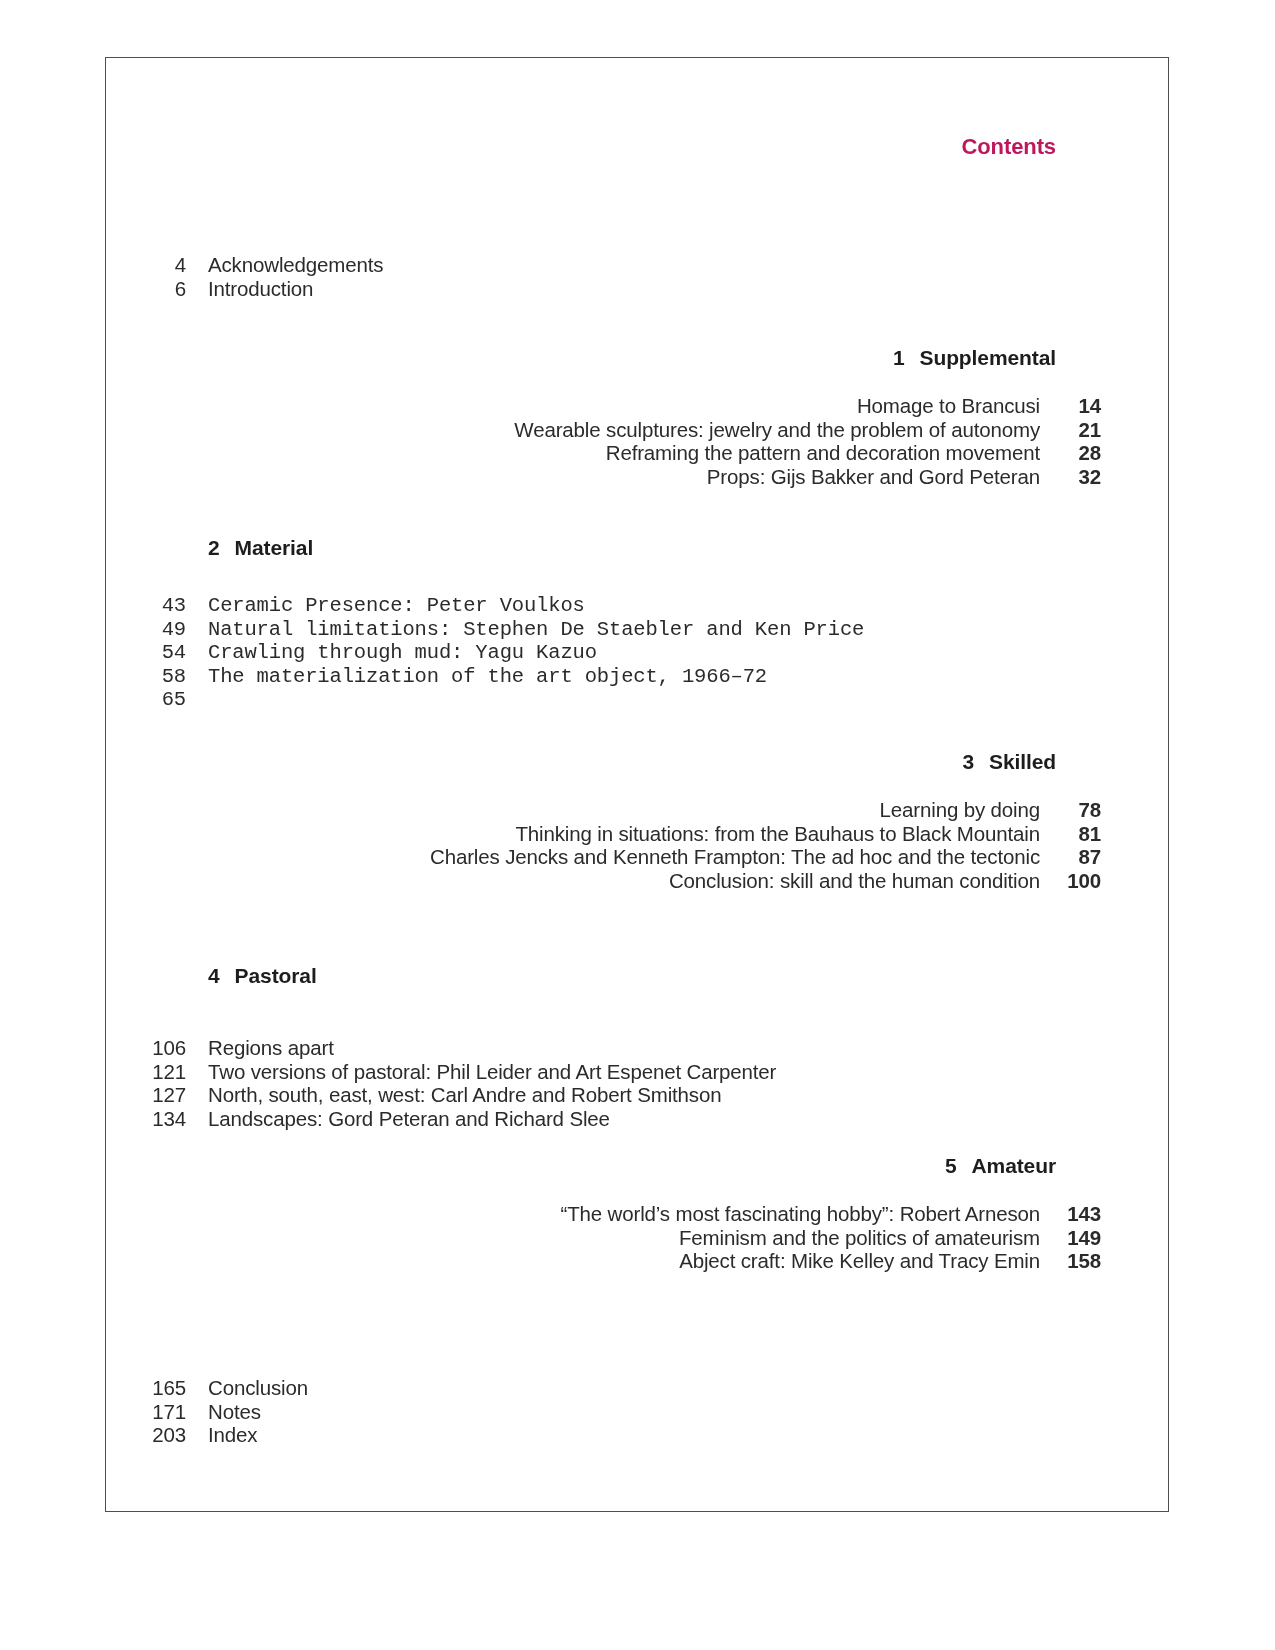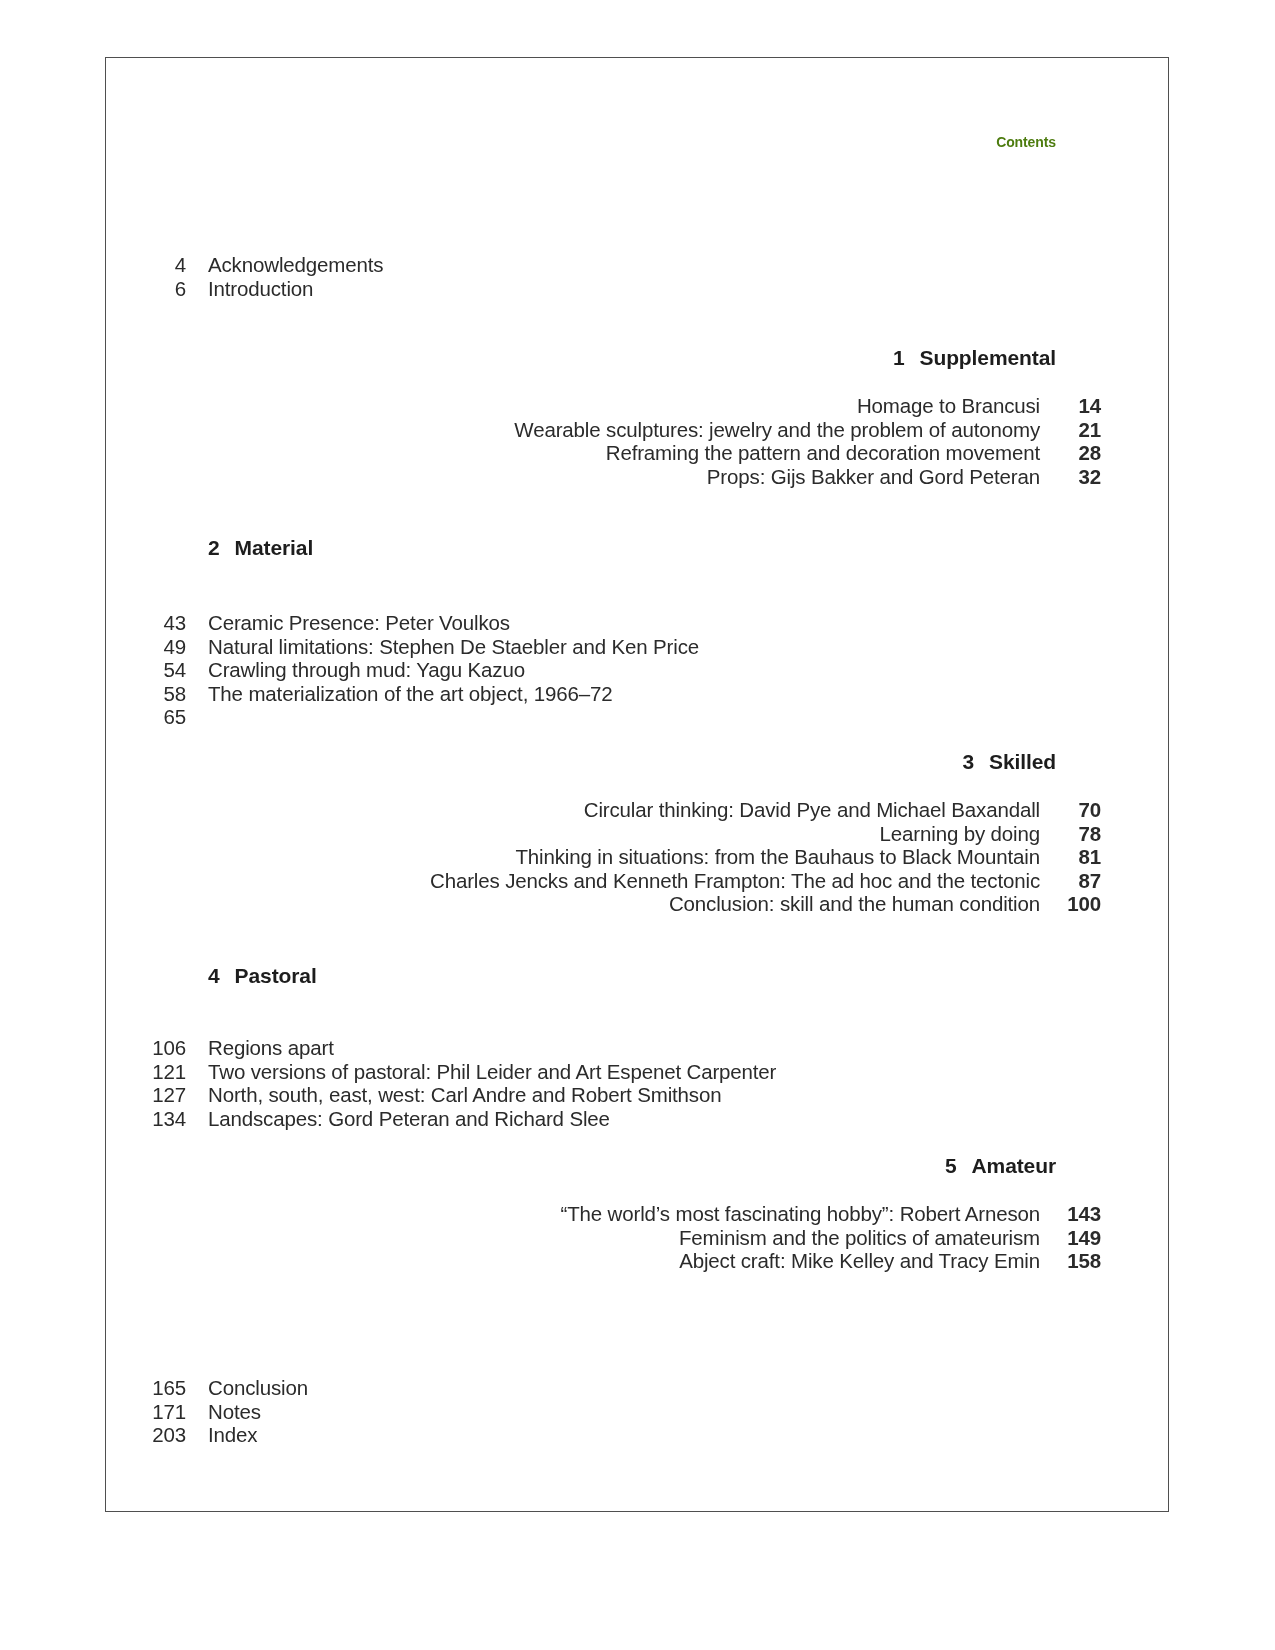--- a/index.html
+++ b/index.html
@@ -8,40 +8,40 @@
     font-family:"Liberation Sans","DejaVu Sans",sans-serif;
     color:#2b2b2b;-webkit-font-smoothing:antialiased;
   }
   .sheet{
     position:absolute;left:105px;top:57px;width:1064px;height:1455px;
     border:1px solid #4f4f4f;background:#ffffff;box-sizing:border-box;
   }
   .content{position:absolute;left:0;top:0;width:100%;height:100%;}
   .contents-title{
     position:absolute;top:76px;left:0;width:950px;text-align:right;
-    font-weight:bold;font-size:14px;letter-spacing:-0.1px;color:#4d7c0f;
+    font-weight:bold;font-size:22px;letter-spacing:-0.1px;color:#be185d;
   }
   .block{position:absolute;left:0;width:995px;font-size:20.5px;letter-spacing:-0.15px;}
   .row{display:flex;line-height:23.5px;}
   .row .num{width:80px;text-align:right;flex:none;}
   .row .title{margin-left:22px;white-space:nowrap;}
   .row.right{justify-content:flex-end;gap:16px;}
   .row.right .title{margin-left:0;}
   .row.right .page{width:45px;text-align:right;flex:none;font-weight:bold;}
   .heading{
     position:absolute;display:flex;font-weight:bold;font-size:21px;
     line-height:23.5px;letter-spacing:-0.1px;color:#1d1d1d;
   }
   .heading.hleft{left:102px;}
   .heading.hright{left:0;width:950px;justify-content:flex-end;}
   .heading .hnum{margin-right:15px;}
   
   #front{top:195px;}
   #h1{top:288px;}  #s1{top:336px;}
-  #h2{top:478px;}  #s2{top:553px;}
+  #h2{top:478px;}  #s2{top:536px;font-family:Liberation Mono, monospace;}
   #h3{top:692px;}  #s3{top:740px;}
   #h4{top:906px;}  #s4{top:954px;margin-top:24px;}
   #h5{top:1096px;} #s5{top:1144px;}
   #back{top:1318px;}
 </style>
 </head>
 <body>
 
 <div class="sheet">
   <div class="content">
@@ -107,24 +107,20 @@
         <span class="num">65</span>
       </div>
     </div>
 
     <div class="heading hright" id="h3">
       <span class="hnum">3</span>
       <span>Skilled</span>
     </div>
     <div class="block" id="s3">
       <div class="row right">
-        <span class="title">Circular thinking: David Pye and Michael Baxandall</span>
-        <span class="page">70</span>
-      </div>
-      <div class="row right">
         <span class="title">Learning by doing</span>
         <span class="page">78</span>
       </div>
       <div class="row right">
         <span class="title">Thinking in situations: from the Bauhaus to Black Mountain</span>
         <span class="page">81</span>
       </div>
       <div class="row right">
         <span class="title">Charles Jencks and Kenneth Frampton: The ad hoc and the tectonic</span>
         <span class="page">87</span>

